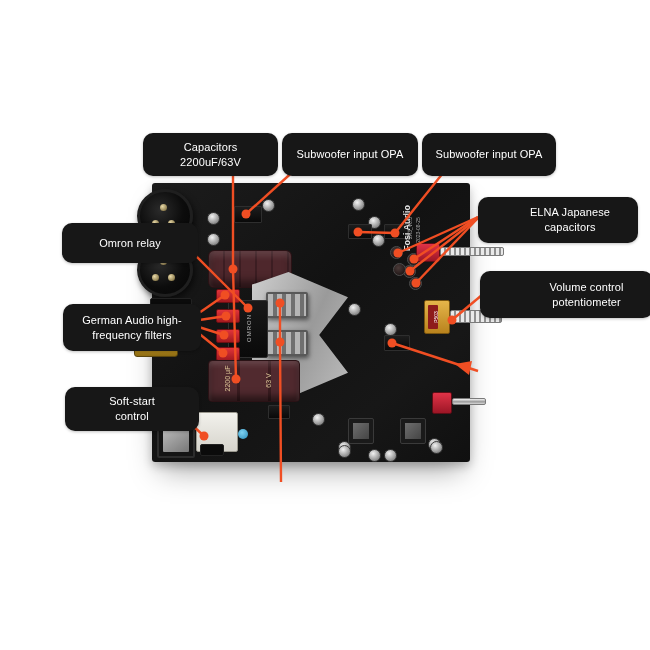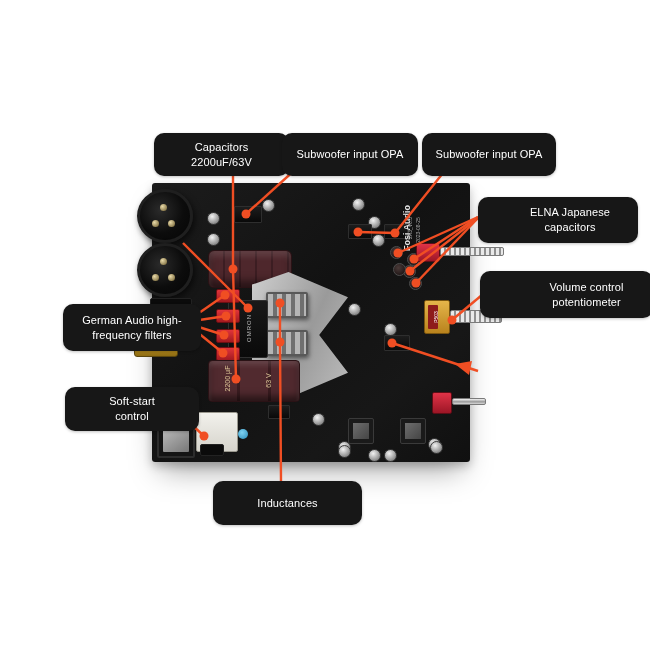--- a/index.html
+++ b/index.html
@@ -55,21 +55,21 @@
   .vtext{color:#d9d9d9;white-space:nowrap;transform:rotate(-90deg);transform-origin:center;}
   .transf{background:#1a1a1a;border:1px solid #3a3a3a;border-radius:2px;}
   .transf .top{position:absolute;left:4px;top:4px;right:4px;bottom:4px;background:linear-gradient(135deg,#6e6e6e,#454545);}
   
   #ann{position:absolute;left:0;top:0;z-index:3;pointer-events:none;}
   .co{position:absolute;z-index:4;background:#171717;color:#fff;border-radius:10px;
       display:flex;align-items:center;justify-content:center;text-align:center;
       font-size:11px;line-height:1.32;padding:4px 8px;letter-spacing:.1px;
       box-shadow:0 1px 3px rgba(0,0,0,.25);}
   .co span{display:block;}
-  .co-capacitors{left:154px;top:133px;width:119px;height:35px;}
+  .co-capacitors{left:143px;top:133px;width:119px;height:35px;}
   .co-capacitors span{max-width:82px;}
   .co-balanced{left:282px;top:133px;width:120px;height:35px;}
   .co-subwoofer{left:422px;top:133px;width:118px;height:35px;}
   .co-elna{left:478px;top:197px;width:120px;height:38px;padding-left:32px;}
   .co-elna span{max-width:96px;}
   .co-volume{left:480px;top:271px;width:117px;height:39px;padding-left:48px;}
   .co-volume span{max-width:96px;}
   .co-ne5532{left:478px;top:351px;width:122px;height:41px;}
   .co-omron{left:62px;top:223px;width:120px;height:32px;}
   .co-weima{left:63px;top:304px;width:122px;height:39px;}
@@ -229,22 +229,22 @@
     </div>
   <div class="co co-subwoofer">
       <span>Subwoofer input OPA</span>
     </div>
   <div class="co co-elna">
       <span>ELNA Japanese capacitors</span>
     </div>
   <div class="co co-volume">
       <span>Volume control potentiometer</span>
     </div>
+  <div class="co co-omron">
+      <span>Omron relay</span>
+    </div>
   <div class="co co-weima">
       <span>German Audio high-frequency filters</span>
     </div>
   <div class="co co-softstart">
       <span>Soft-start control</span>
     </div>
-  <div class="co co-inductances">
-      <span>Inductances</span>
-    </div>
 </div>
 
 </body></html>

